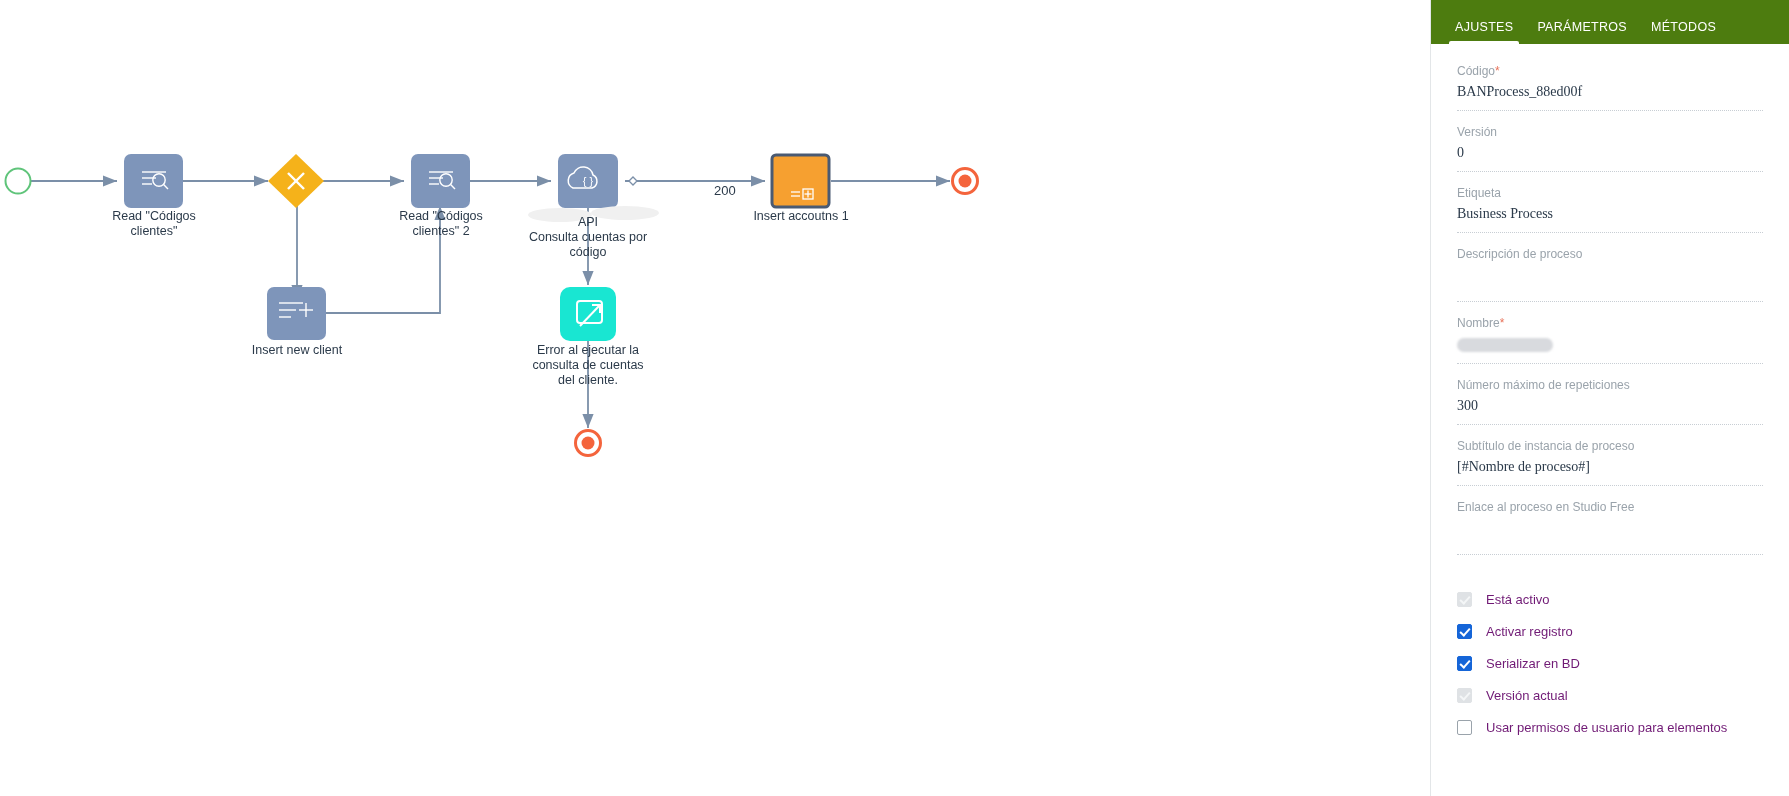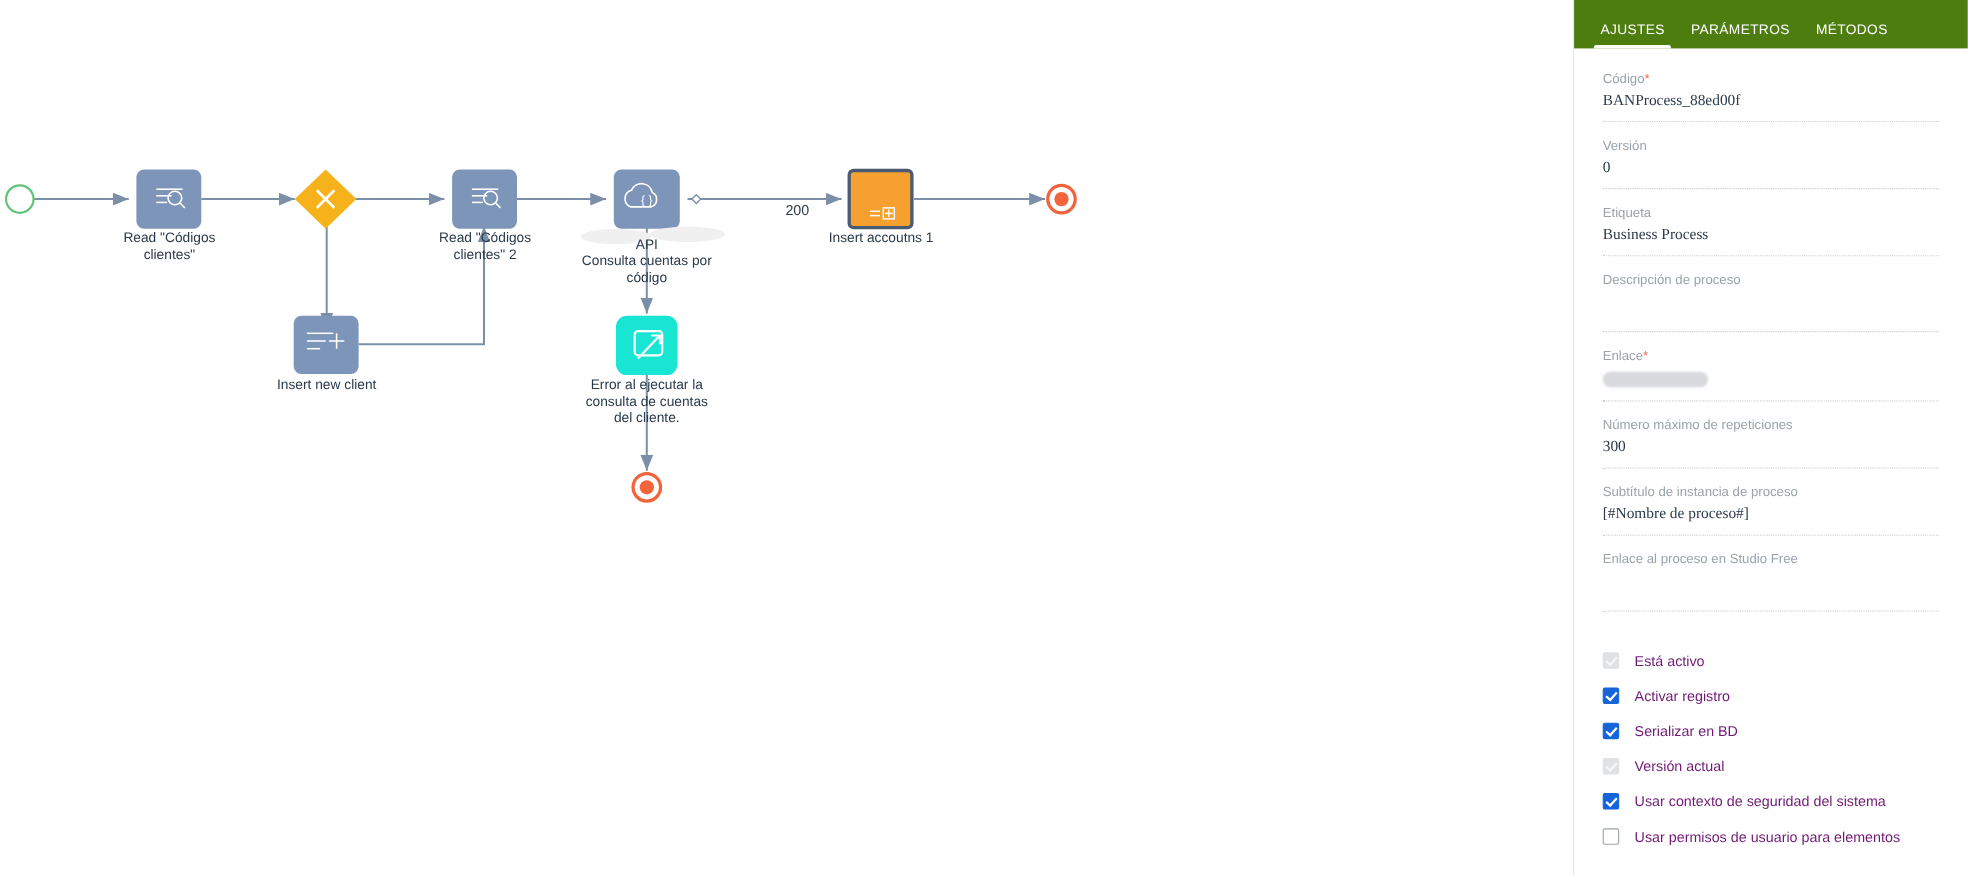--- a/index.html
+++ b/index.html
@@ -293,21 +293,21 @@
         <div class="field-label">Etiqueta</div>
         <div class="field-value">Business Process</div>
       </div>
 
       <div class="field">
         <div class="field-label">Descripción de proceso</div>
         <div class="field-value empty"></div>
       </div>
 
       <div class="field">
-        <div class="field-label"><span>Enlace</span><span class="req">*</span></div>
+        <div class="field-label"><span>Nombre</span><span class="req">*</span></div>
         <div class="field-value">
           <span class="redacted"></span>
         </div>
       </div>
 
       <div class="field">
         <div class="field-label">Número máximo de repeticiones</div>
         <div class="field-value">300</div>
       </div>
 
@@ -333,22 +333,18 @@
       </div>
       <div class="check-row">
         <span class="cbox on"></span>
         <span class="check-label">Serializar en BD</span>
       </div>
       <div class="check-row">
         <span class="cbox disabled"></span>
         <span class="check-label">Versión actual</span>
       </div>
       <div class="check-row">
-        <span class="cbox on"></span>
-        <span class="check-label">Usar contexto de seguridad del sistema</span>
-      </div>
-      <div class="check-row">
         <span class="cbox off"></span>
         <span class="check-label">Usar permisos de usuario para elementos</span>
       </div>
     </div>
   </div>
 </div>
 
 </body></html>

